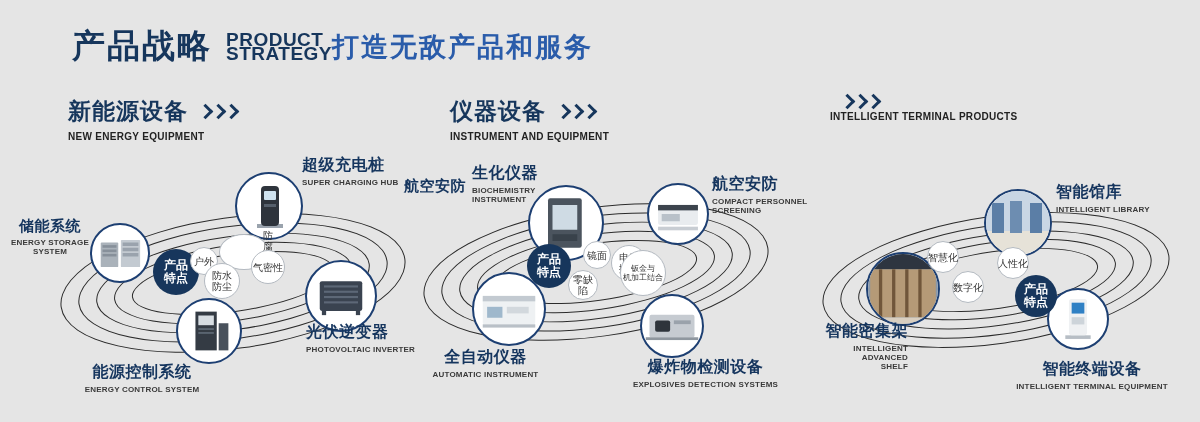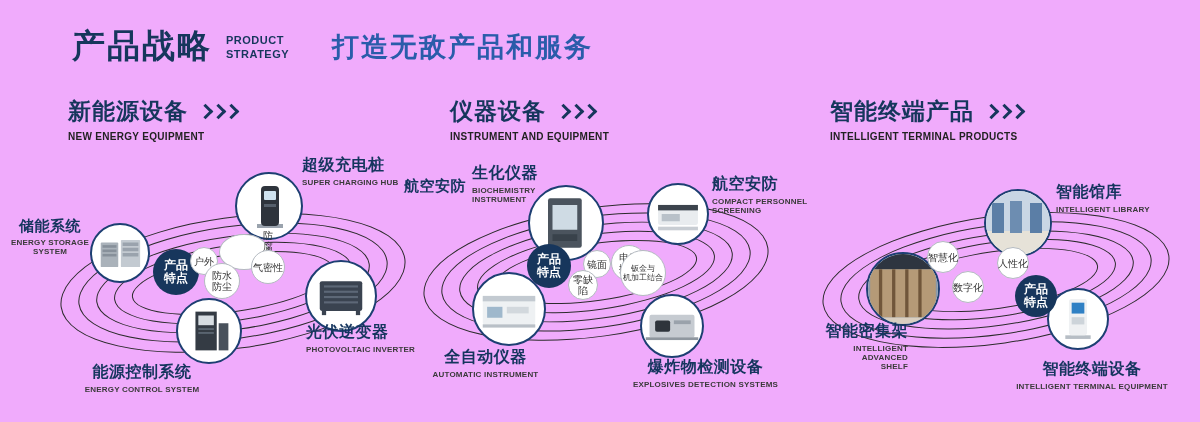--- a/index.html
+++ b/index.html
@@ -1,22 +1,22 @@
 <!DOCTYPE html>
 <html><head>
 <meta charset="utf-8">
 <style>
   html,body{margin:0;padding:0;background:#ffffff;}
   .canvas{
-    position:relative;width:1200px;height:422px;background:#f0abfc;overflow:hidden;
+    position:relative;width:1200px;height:422px;background:#e5e5e5;overflow:hidden;
     font-family:"Liberation Sans","DejaVu Sans",sans-serif;
   }
   
   .hdr-title{position:absolute;left:72px;top:24px;font-size:33px;font-weight:bold;color:#16365c;letter-spacing:2px;}
-  .hdr-sub{position:absolute;left:226px;top:33px;font-size:11px;font-weight:bold;color:#16365c;line-height:14px;letter-spacing:.5px;}
+  .hdr-sub{position:absolute;left:226px;top:33px;font-size:19px;font-weight:bold;color:#16365c;line-height:14px;letter-spacing:.5px;}
   .hdr-tagline{position:absolute;left:332px;top:29px;font-size:27px;font-weight:bold;color:#2a5caa;letter-spacing:2px;}
   
   .section-header{position:absolute;}
   .sh-row{display:flex;align-items:center;}
   .sh-zh{font-size:23px;font-weight:bold;color:#16365c;letter-spacing:1px;}
   .sh-en{font-size:10px;font-weight:bold;color:#222;letter-spacing:.3px;margin-top:4px;}
   .chevs{display:inline-flex;margin-left:12px;gap:2px;align-items:center;}
   .chev{display:inline-block;width:8px;height:8px;border-top:3px solid #16365c;border-right:3px solid #16365c;transform:rotate(45deg);}
   
   .orbit{position:absolute;border:1px solid #2b2b2b;border-radius:50%;box-sizing:border-box;}
@@ -68,21 +68,20 @@
           <i class="chev"></i>
           <i class="chev"></i>
           <i class="chev"></i>
         </span>
     </div>
     <div class="sh-en">NEW ENERGY EQUIPMENT</div>
   </div>
 
   <div class="section-header" style="left:830px;top:96px;">
     <div class="sh-row">
-      <span class="sh-zh">智能终端产品</span>
       <span class="chevs">
           <i class="chev"></i>
           <i class="chev"></i>
           <i class="chev"></i>
         </span>
     </div>
     <div class="sh-en">INTELLIGENT TERMINAL PRODUCTS</div>
   </div>
 
   <div class="orbit" style="left:59px;top:217px;width:348px;height:132px;transform:rotate(-8deg);"></div>
@@ -205,21 +204,21 @@
     <svg viewBox="0 0 64 64">
       <rect x="8" y="20" width="48" height="24" rx="2" fill="#c6cbd1"></rect>
       <rect x="14" y="26" width="16" height="12" rx="2" fill="#2e343b"></rect>
       <rect x="34" y="26" width="18" height="4" fill="#9aa2ab"></rect>
       <rect x="4" y="44" width="56" height="3" fill="#8f979f"></rect>
     </svg>
   </div>
 
   <div class="badge" style="left:527px;top:244px;width:44px;height:44px;">产品
 特点</div>
-  <div class="bubble" style="left:583px;top:250px;width:28px;height:28px;">镜面</div>
+  <div class="bubble" style="left:583px;top:241px;width:28px;height:28px;">镜面</div>
   <div class="bubble" style="left:611px;top:245px;width:36px;height:36px;">电解
 抛光</div>
   <div class="bubble" style="left:568px;top:270px;width:30px;height:30px;">零缺陷</div>
   <div class="bubble bubble-sm" style="left:620px;top:250px;width:46px;height:46px;">钣金与
 机加工结合</div>
 
   <div class="lbl small" style="left:404px;top:177px;width:80px;">
     <div class="zh">航空安防</div>
   </div>
   <div class="lbl" style="left:472px;top:163px;width:110px;">

